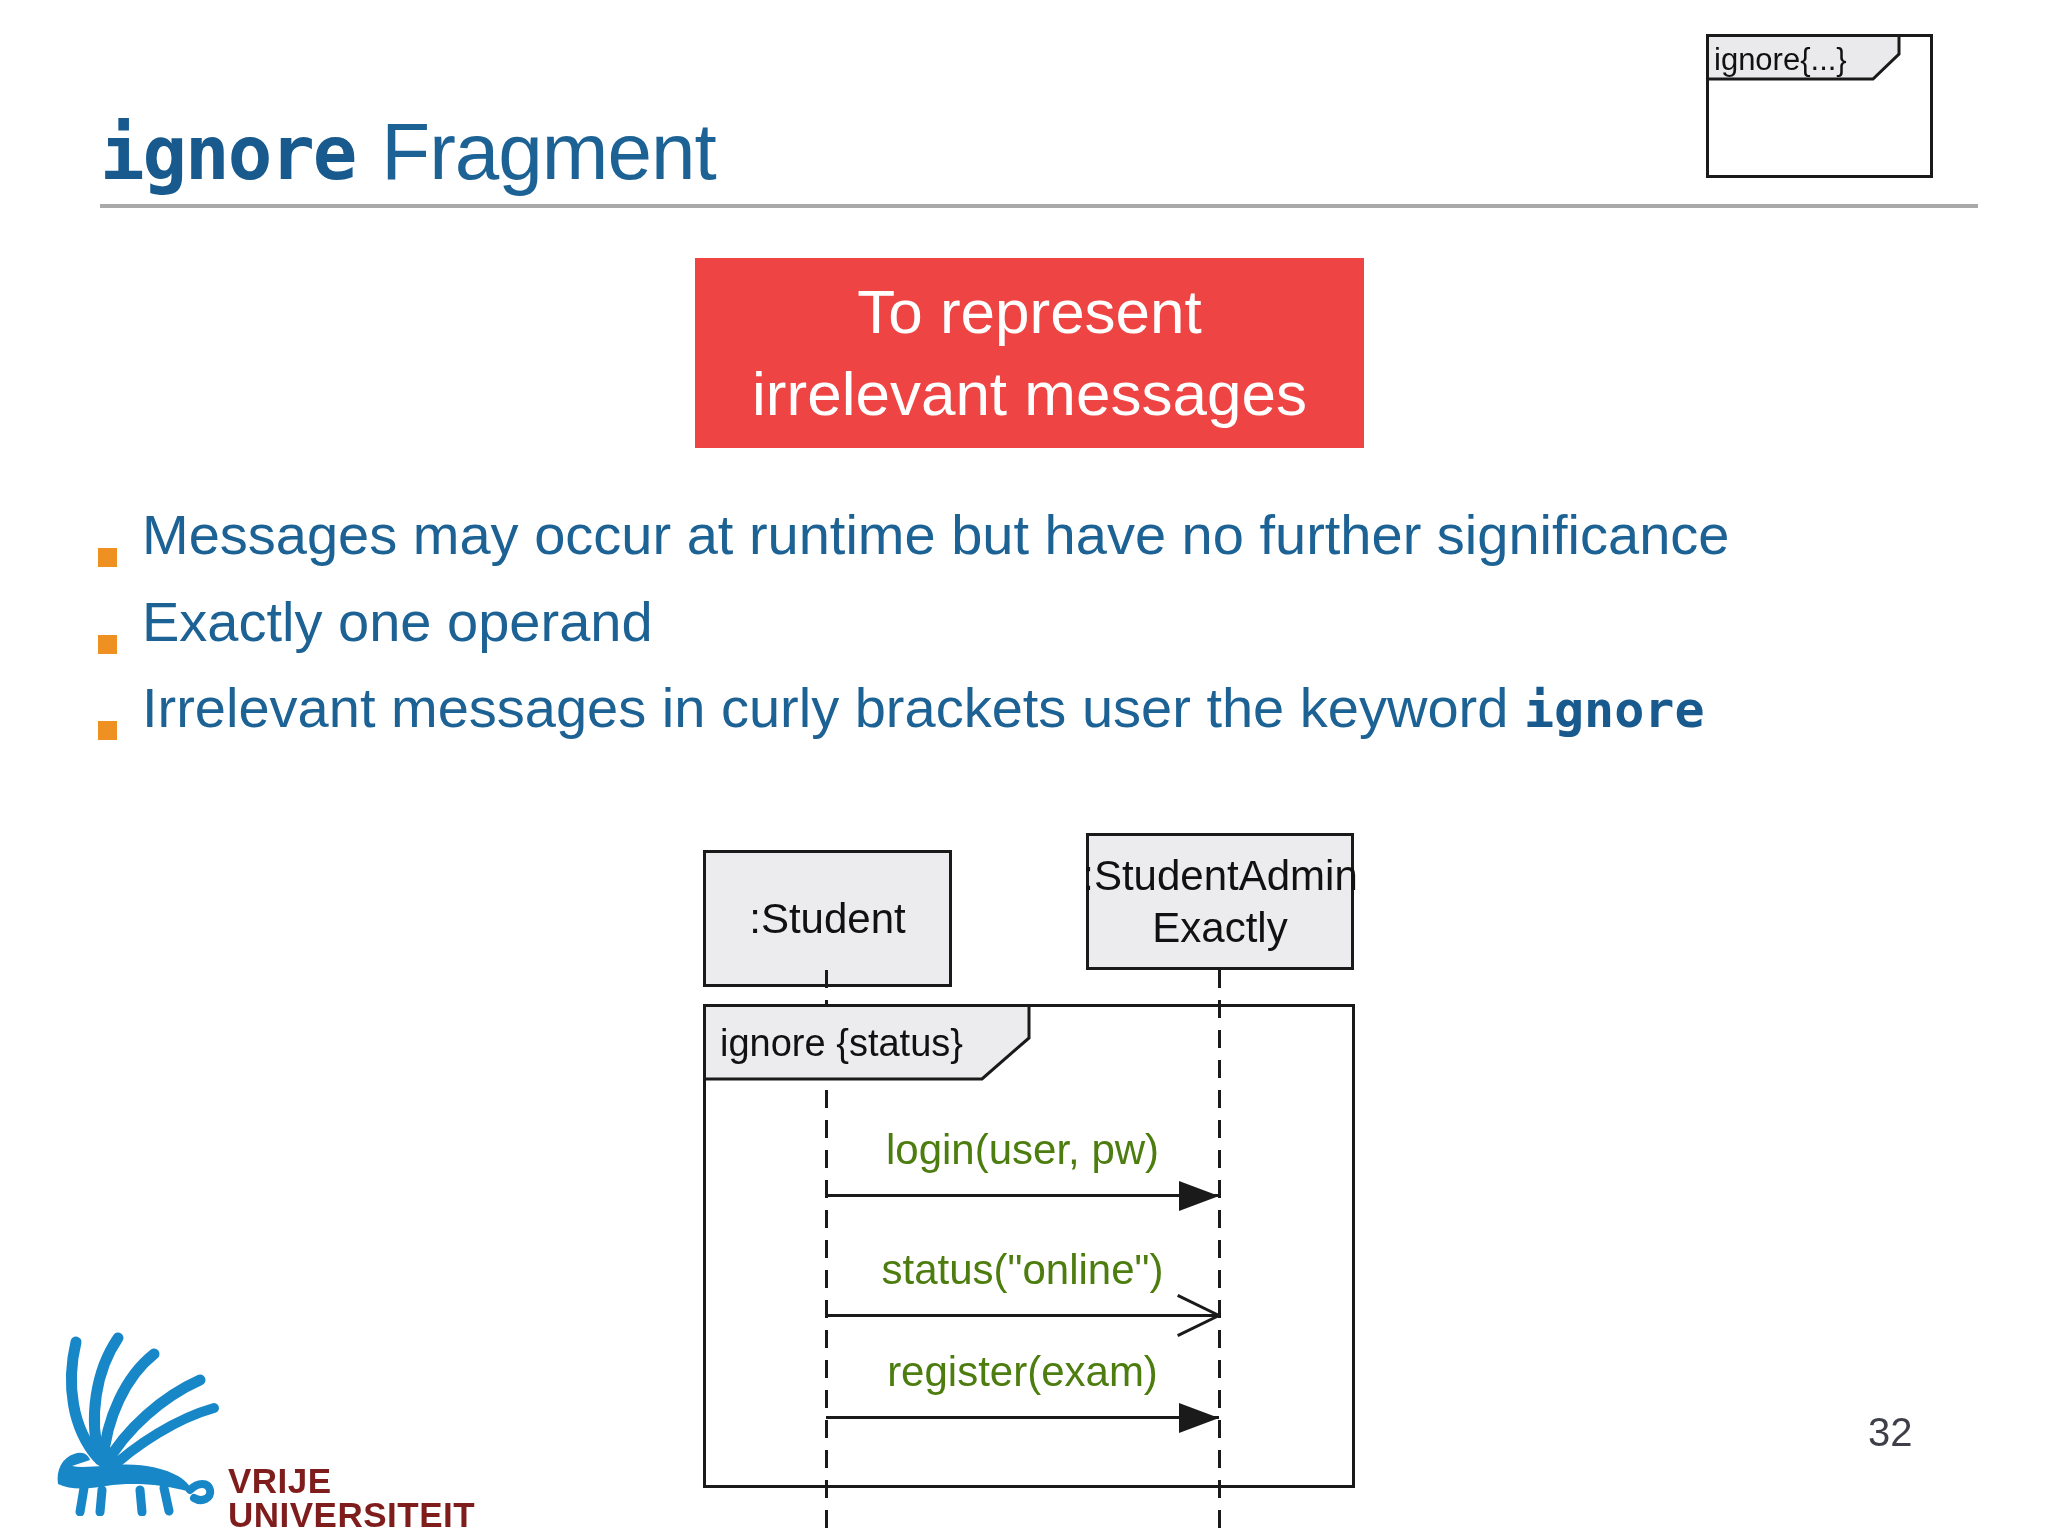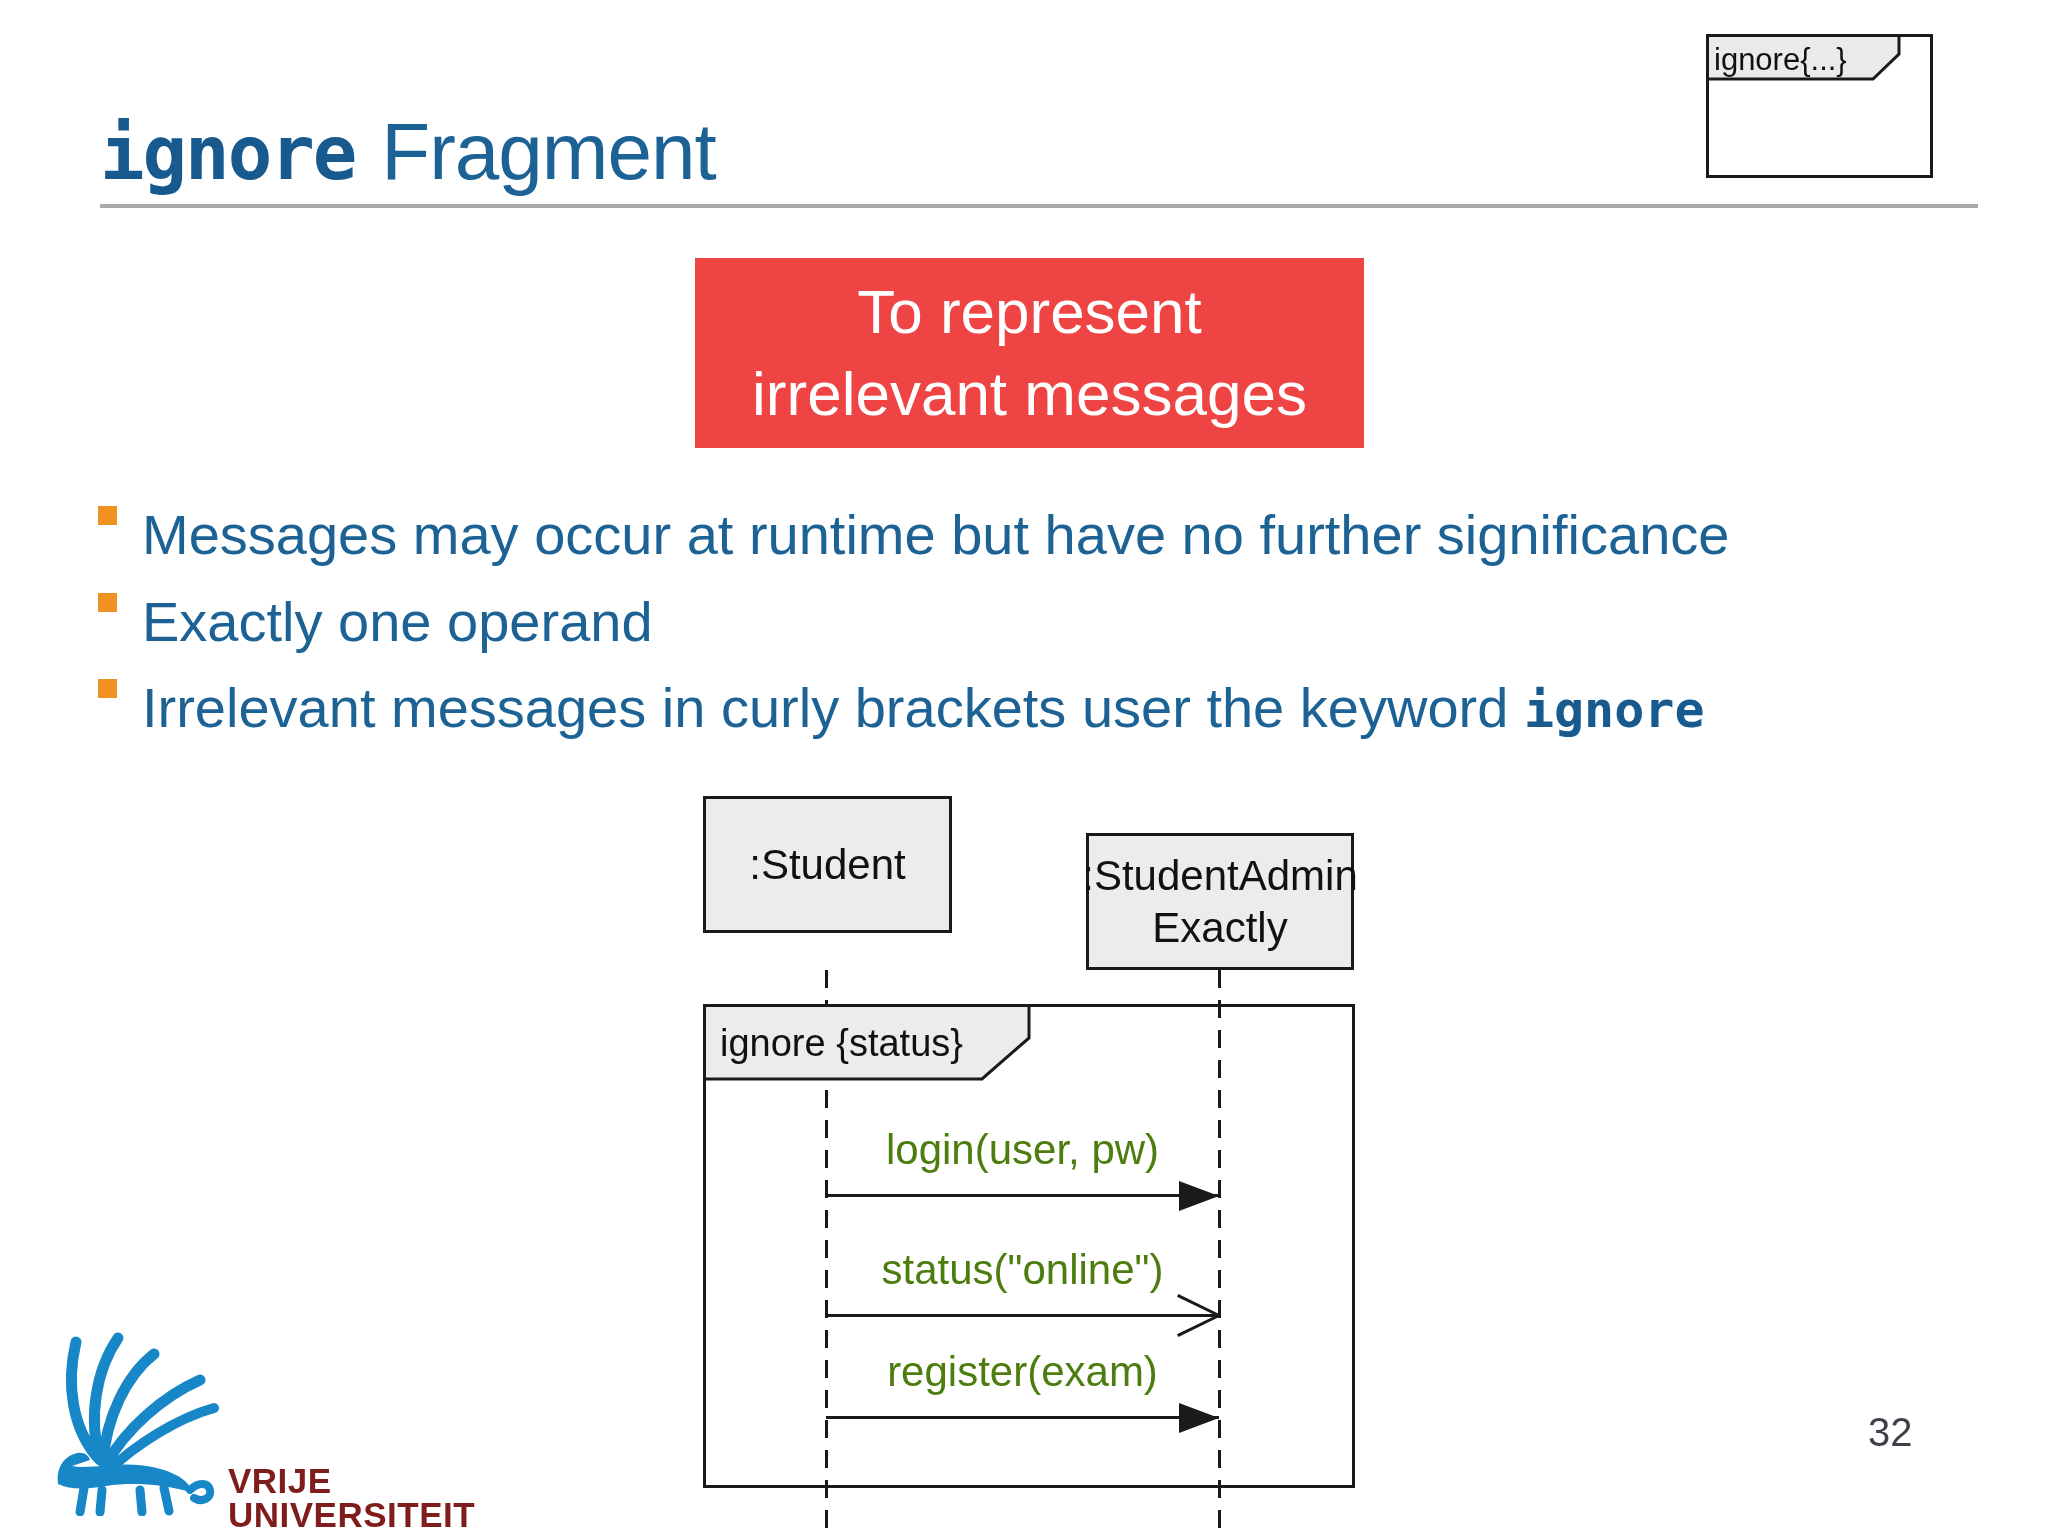--- a/index.html
+++ b/index.html
@@ -21,33 +21,33 @@
                 border:3px solid #1a1a1a; background:#ffffff; box-sizing:border-box; }
   .corner-svg { left:1706px; top:34px; }
   .corner-svg text { font-family:"Liberation Sans", sans-serif; font-size:31px; fill:#111111; }
 
   
   .callout { left:695px; top:258px; width:669px; height:190px; background:#ef4444;
              color:#ffffff; display:flex; flex-direction:column; justify-content:center;
              align-items:center; font-size:62px; line-height:1.33; }
 
   
-  .bullet-row { position:absolute; left:98px; display:flex; align-items:flex-start; }
+  .bullet-row { position:absolute; left:98px; display:flex; align-items:flex-end; }
   .bullet-sq  { width:19px; height:19px; background:#ee9122; flex:0 0 auto;
                 margin-right:25px; margin-top:4px; }
   .bullet-text{ font-size:56px; color:#1d6294; white-space:nowrap; }
   .bullet-kw  { font-family:"DejaVu Sans Mono", monospace; font-weight:bold;
                 font-size:50px; color:#185a8d; }
   .b1 { top:502px; } .b2 { top:589px; } .b3 { top:675px; }
 
   
   .obj-box { border:3px solid #1a1a1a; background:#ececee; box-sizing:border-box;
              display:flex; flex-direction:column; justify-content:center; align-items:center;
              font-size:42px; color:#111111; line-height:1.22; text-align:center; }
-  .obj1 { left:703px;  top:796px; width:249px; height:137px; }
+  .obj1 { left:703px;  top:850px; width:249px; height:137px; }
   .obj2 { left:1086px; top:833px; width:268px; height:137px; }
   .lifeline { width:3px;
     background:repeating-linear-gradient(to bottom,#1a1a1a 0 18px,transparent 18px 30px); }
   .ll1 { left:825px;  top:970px; height:566px; }
   .ll2 { left:1218px; top:970px; height:566px; }
   .frame { left:703px; top:1004px; width:652px; height:484px;
            border:3px solid #1a1a1a; box-sizing:border-box; }
   .frame-label-svg { left:703px; top:1004px; }
   .frame-label-svg text { font-family:"Liberation Sans", sans-serif; font-size:38px; fill:#111111; }
 

